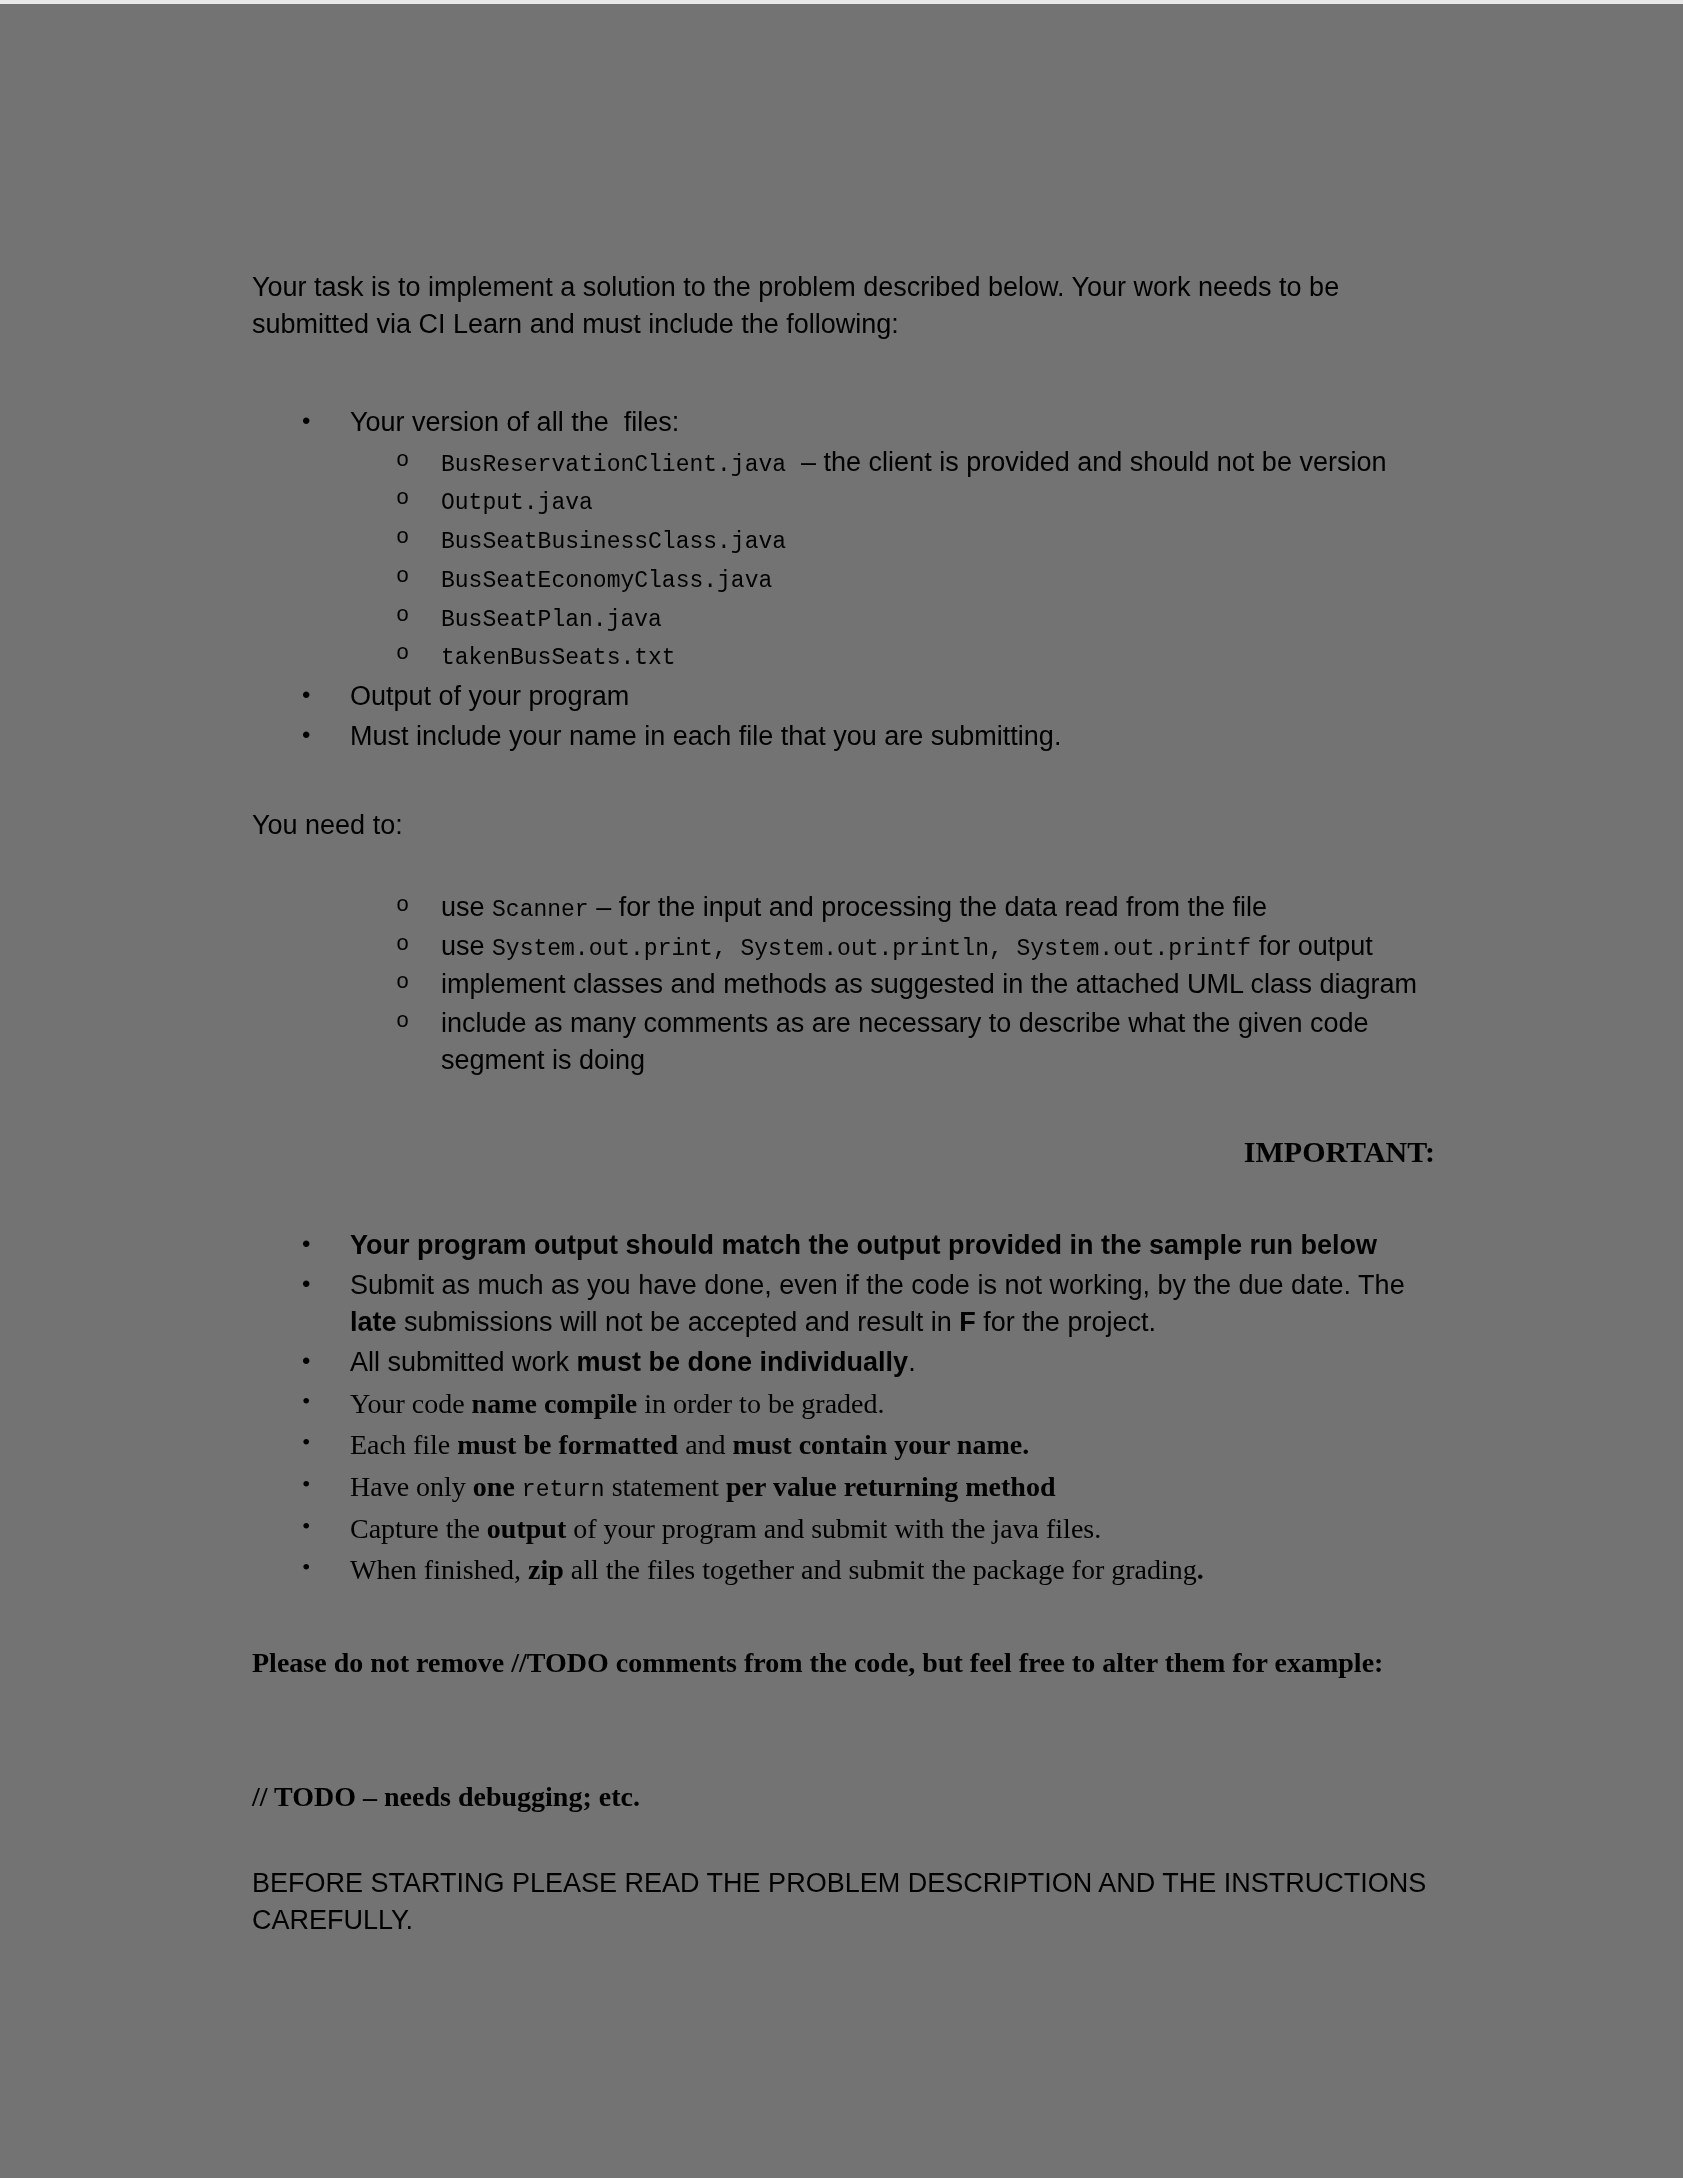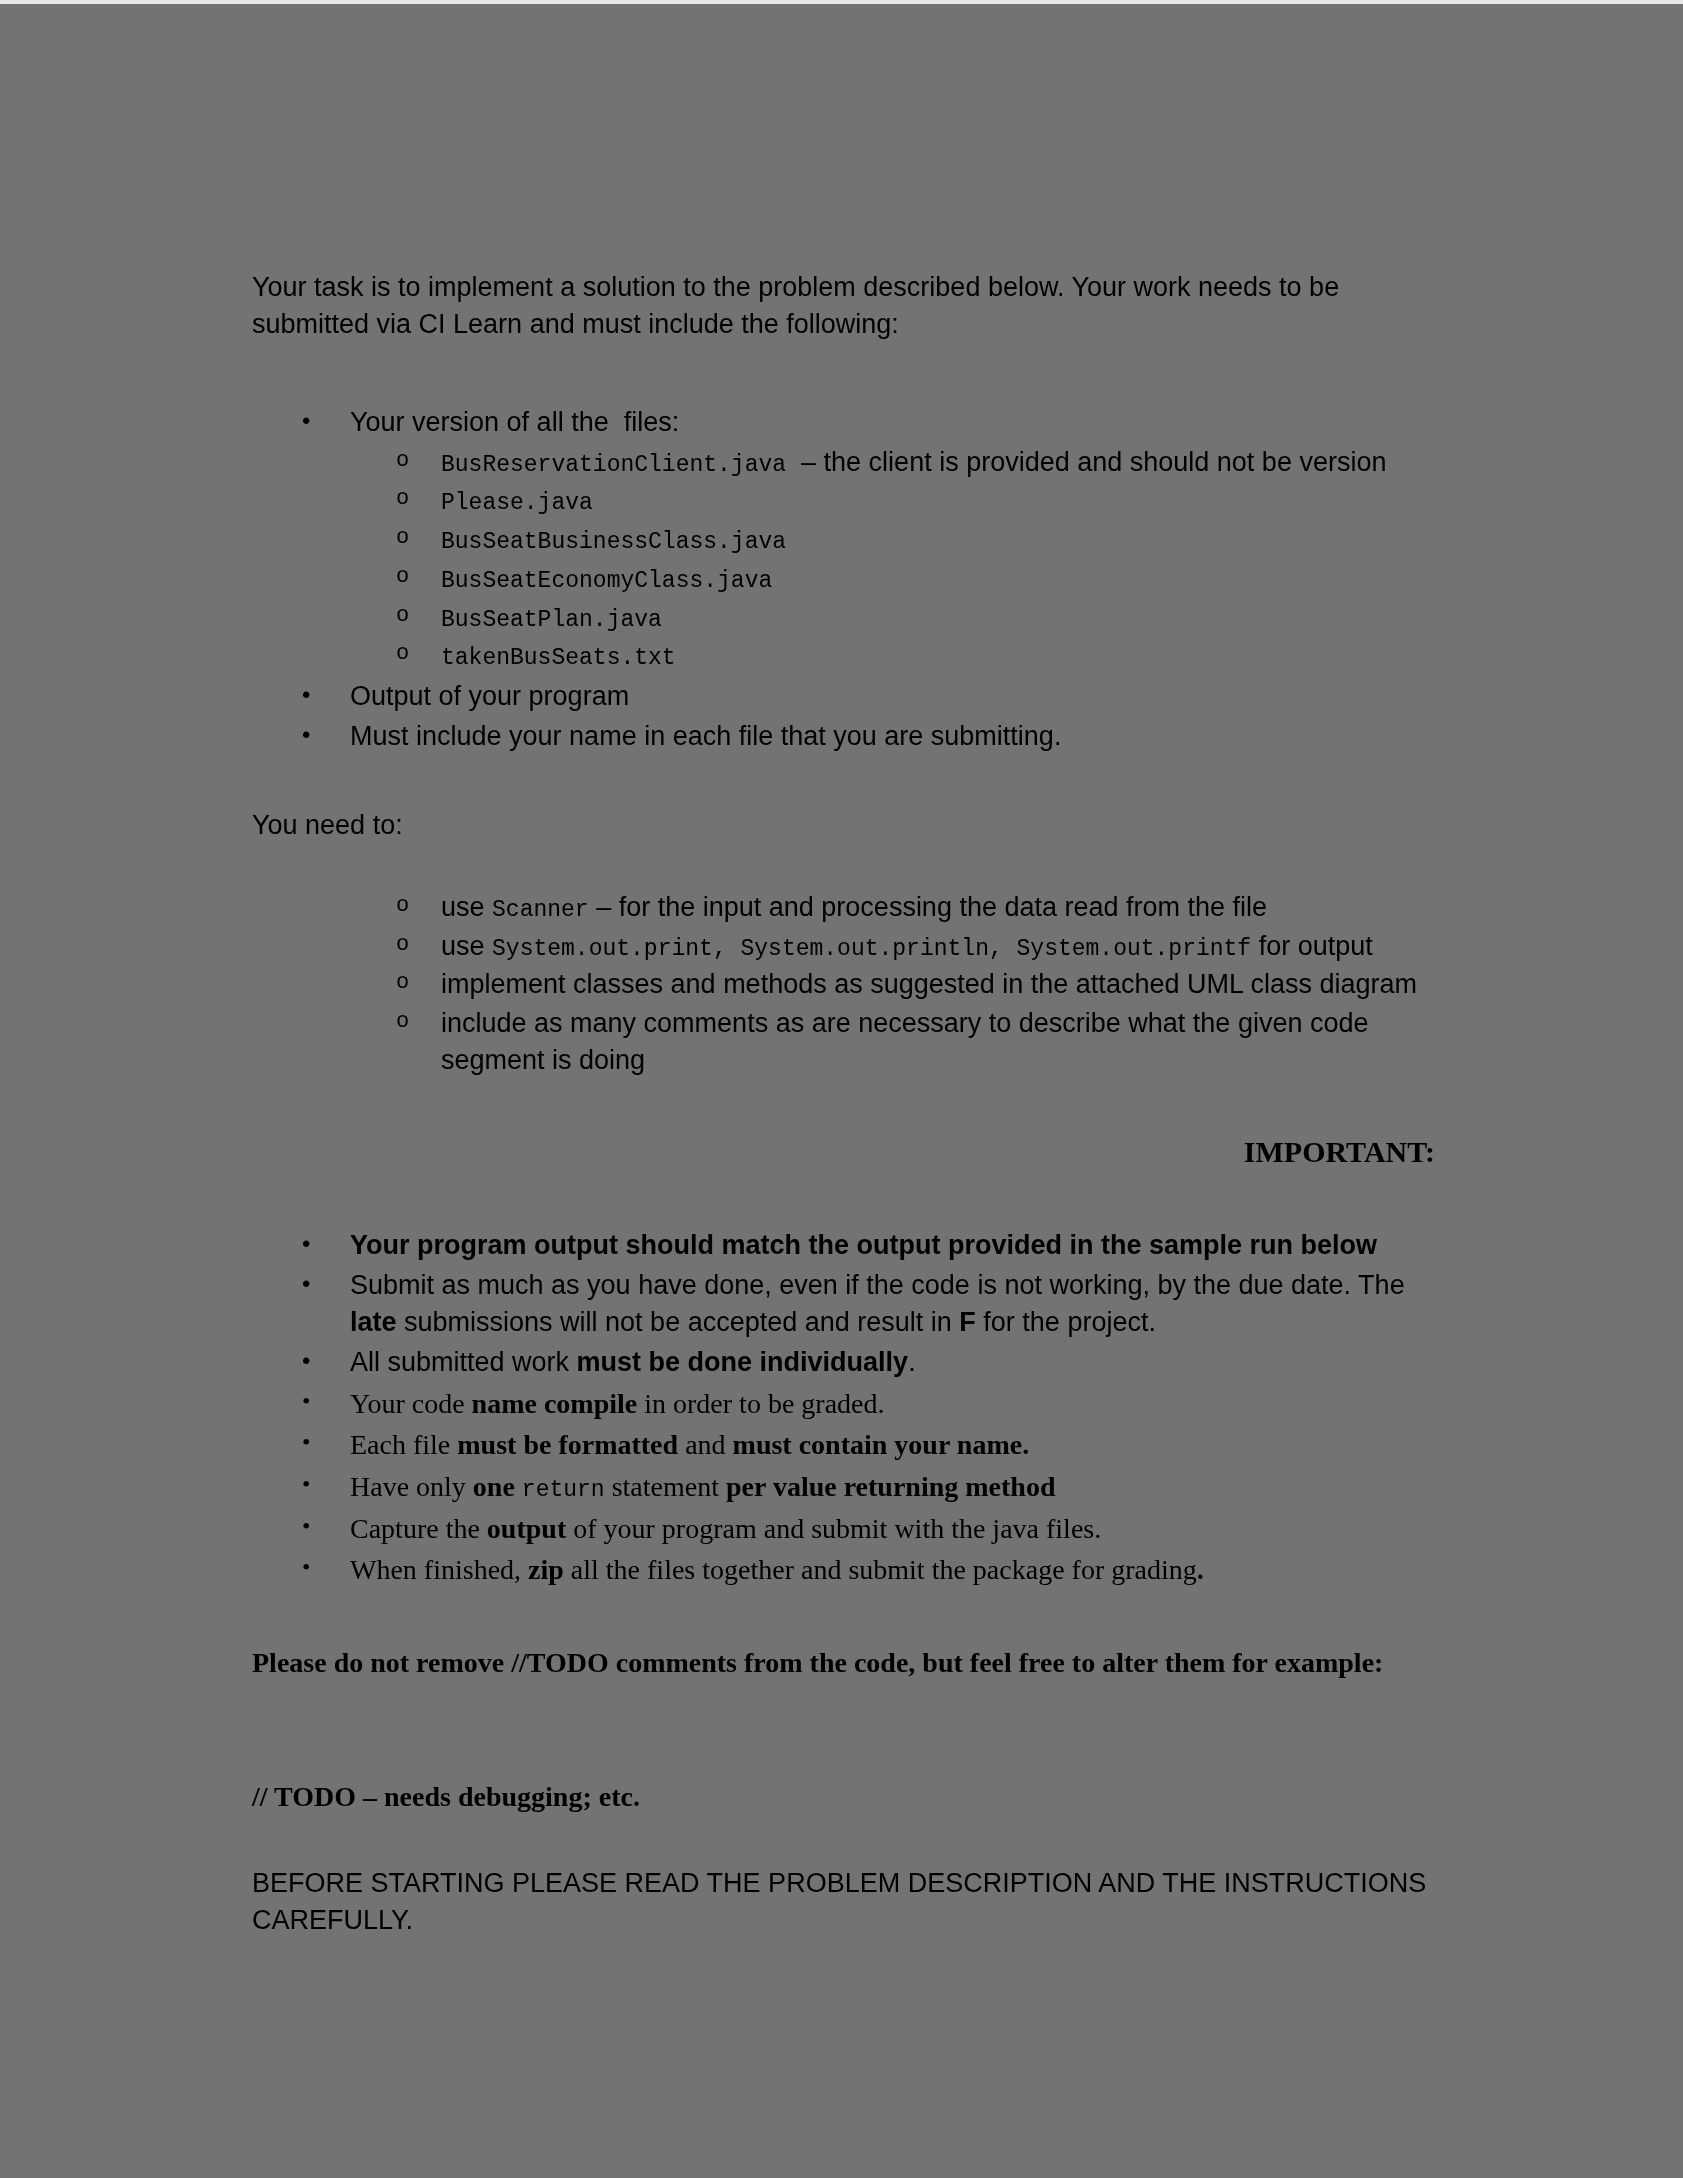--- a/index.html
+++ b/index.html
@@ -59,21 +59,21 @@
 </style>
 </head>
 <body>
 
 <div class="page">
   <div>
       <div class="block p font-sans"><span class="content"><span>Your task is to implement a solution to the problem described below. Your work needs to be submitted via CI Learn and must include the following:</span></span></div>
       <div class="spacer" style="height: 57px;"></div>
       <div class="block li1 font-sans"><span class="marker">•</span><span class="content"><span>Your version of all the  files:</span></span></div>
       <div class="block li2 font-sans"><span class="marker">o</span><span class="content"><span class="mono">BusReservationClient.java</span><span>  – the client is provided and should not be version</span></span></div>
-      <div class="block li2 font-sans"><span class="marker">o</span><span class="content"><span class="mono">Please.java</span></span></div>
+      <div class="block li2 font-sans"><span class="marker">o</span><span class="content"><span class="mono">Output.java</span></span></div>
       <div class="block li2 font-sans"><span class="marker">o</span><span class="content"><span class="mono">BusSeatBusinessClass.java</span></span></div>
       <div class="block li2 font-sans"><span class="marker">o</span><span class="content"><span class="mono">BusSeatEconomyClass.java</span></span></div>
       <div class="block li2 font-sans"><span class="marker">o</span><span class="content"><span class="mono">BusSeatPlan.java</span></span></div>
       <div class="block li2 font-sans"><span class="marker">o</span><span class="content"><span class="mono">takenBusSeats.txt</span></span></div>
       <div class="block li1 font-sans"><span class="marker">•</span><span class="content"><span>Output of your program</span></span></div>
       <div class="block li1 font-sans"><span class="marker">•</span><span class="content"><span>Must include</span><span class="u "> your name in each file</span><span> that you are submitting.</span></span></div>
       <div class="spacer" style="height: 48px;"></div>
       <div class="block p font-sans"><span class="content"><span>You need to:</span></span></div>
       <div class="spacer" style="height: 44px;"></div>
       <div class="block li2 font-sans"><span class="marker">o</span><span class="content"><span>use </span><span class="mono">Scanner</span><span> – for the input and processing the data read from the file</span></span></div>

